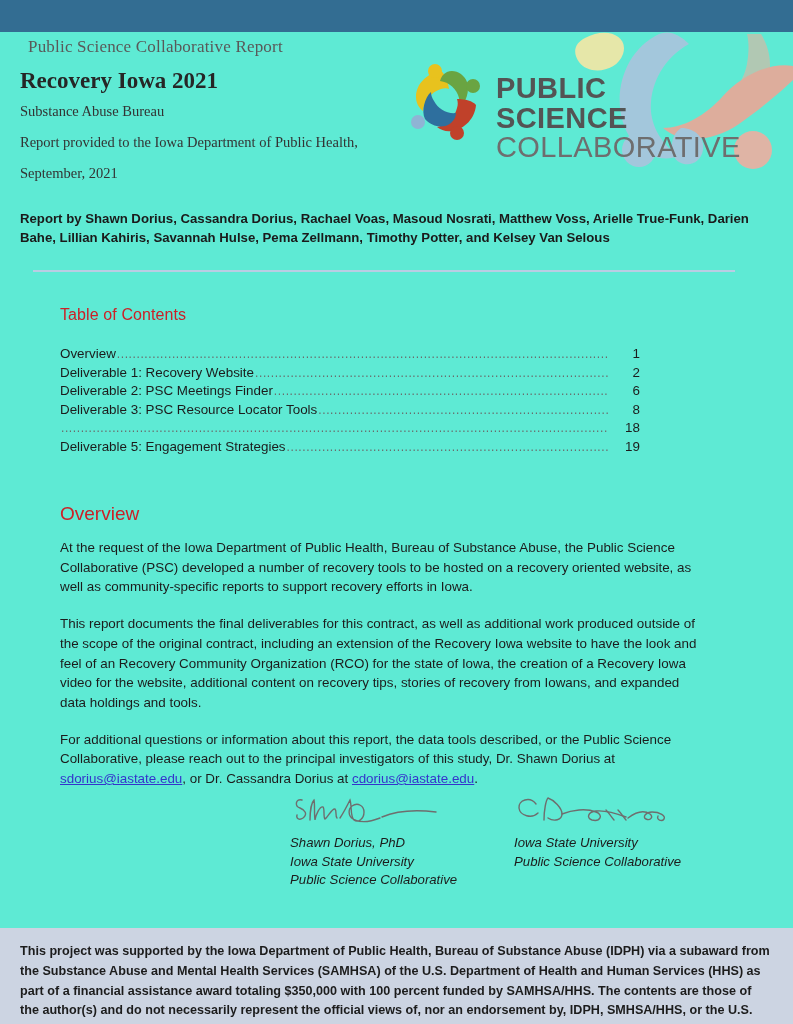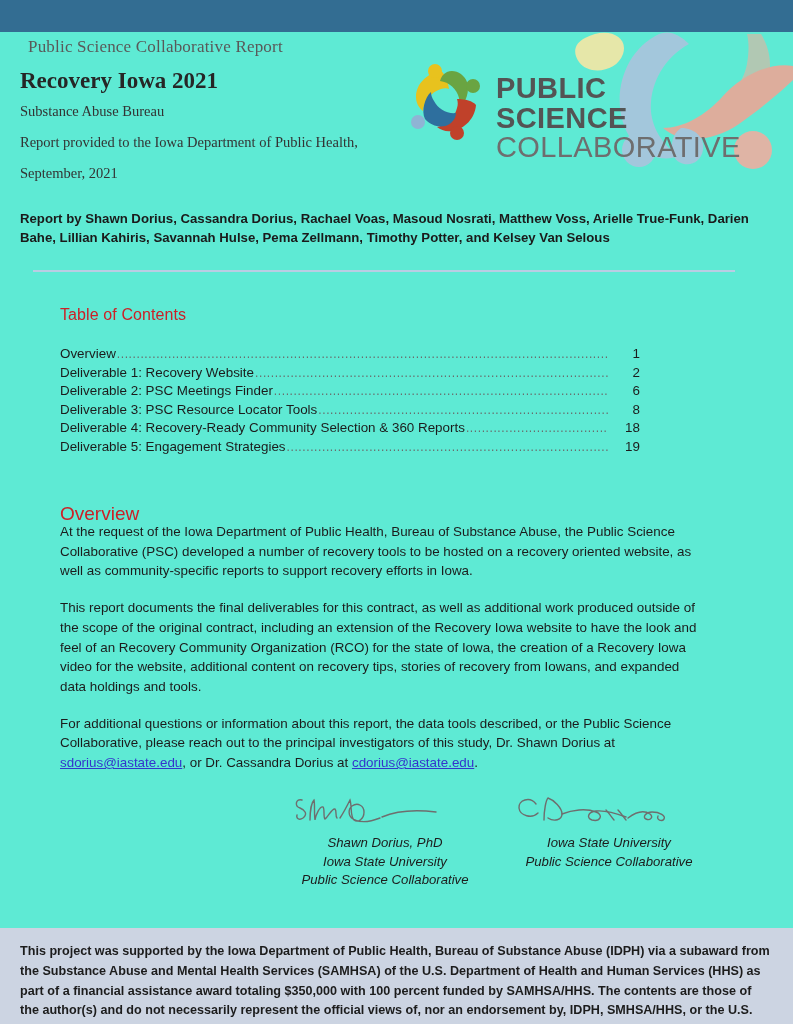--- a/index.html
+++ b/index.html
@@ -170,41 +170,40 @@
   .ov-head {
     position: absolute;
     left: 60px;
     top: 503px;
     font-size: 19px;
     color: #cc2027;
   }
   .body-copy {
     position: absolute;
     left: 60px;
-    top: 522px;
+    top: 538px;
     width: 640px;
     font-size: 13.4px;
     color: #1c1c1c;
     line-height: 19.7px;
   }
   .body-copy p { margin: 0 0 17px 0; }
   .body-copy a {
     color: #3434cc;
     text-decoration: underline;
   }
 
   
   .sigs {
     position: absolute;
     left: 290px;
     top: 790px;
     width: 420px;
     display: flex;
     gap: 34px;
-    text-align: center;
   }
   .sig-col { width: 190px; }
   .sig-img { height: 42px; }
   .sig-img svg { display:block; }
   .sig-lines {
     font-size: 13.2px;
     font-style: italic;
     color: #1c1c1c;
     line-height: 18.5px;
     margin-top: 2px;
@@ -309,21 +308,20 @@
       <span class="toc-label">Deliverable 2: PSC Meetings Finder</span>
       <span class="toc-dots">............................................................................................................................................................................</span>
       <span class="toc-page">6</span>
     </div>
     <div class="toc-row">
       <span class="toc-label">Deliverable 3: PSC Resource Locator Tools</span>
       <span class="toc-dots">............................................................................................................................................................................</span>
       <span class="toc-page">8</span>
     </div>
     <div class="toc-row">
-      <span class="toc-label">Deliverable 4: Recovery-Ready Community Selection &amp; 360 Reports</span>
       <span class="toc-dots">............................................................................................................................................................................</span>
       <span class="toc-page">18</span>
     </div>
     <div class="toc-row">
       <span class="toc-label">Deliverable 5: Engagement Strategies</span>
       <span class="toc-dots">............................................................................................................................................................................</span>
       <span class="toc-page">19</span>
     </div>
   </div>
 

